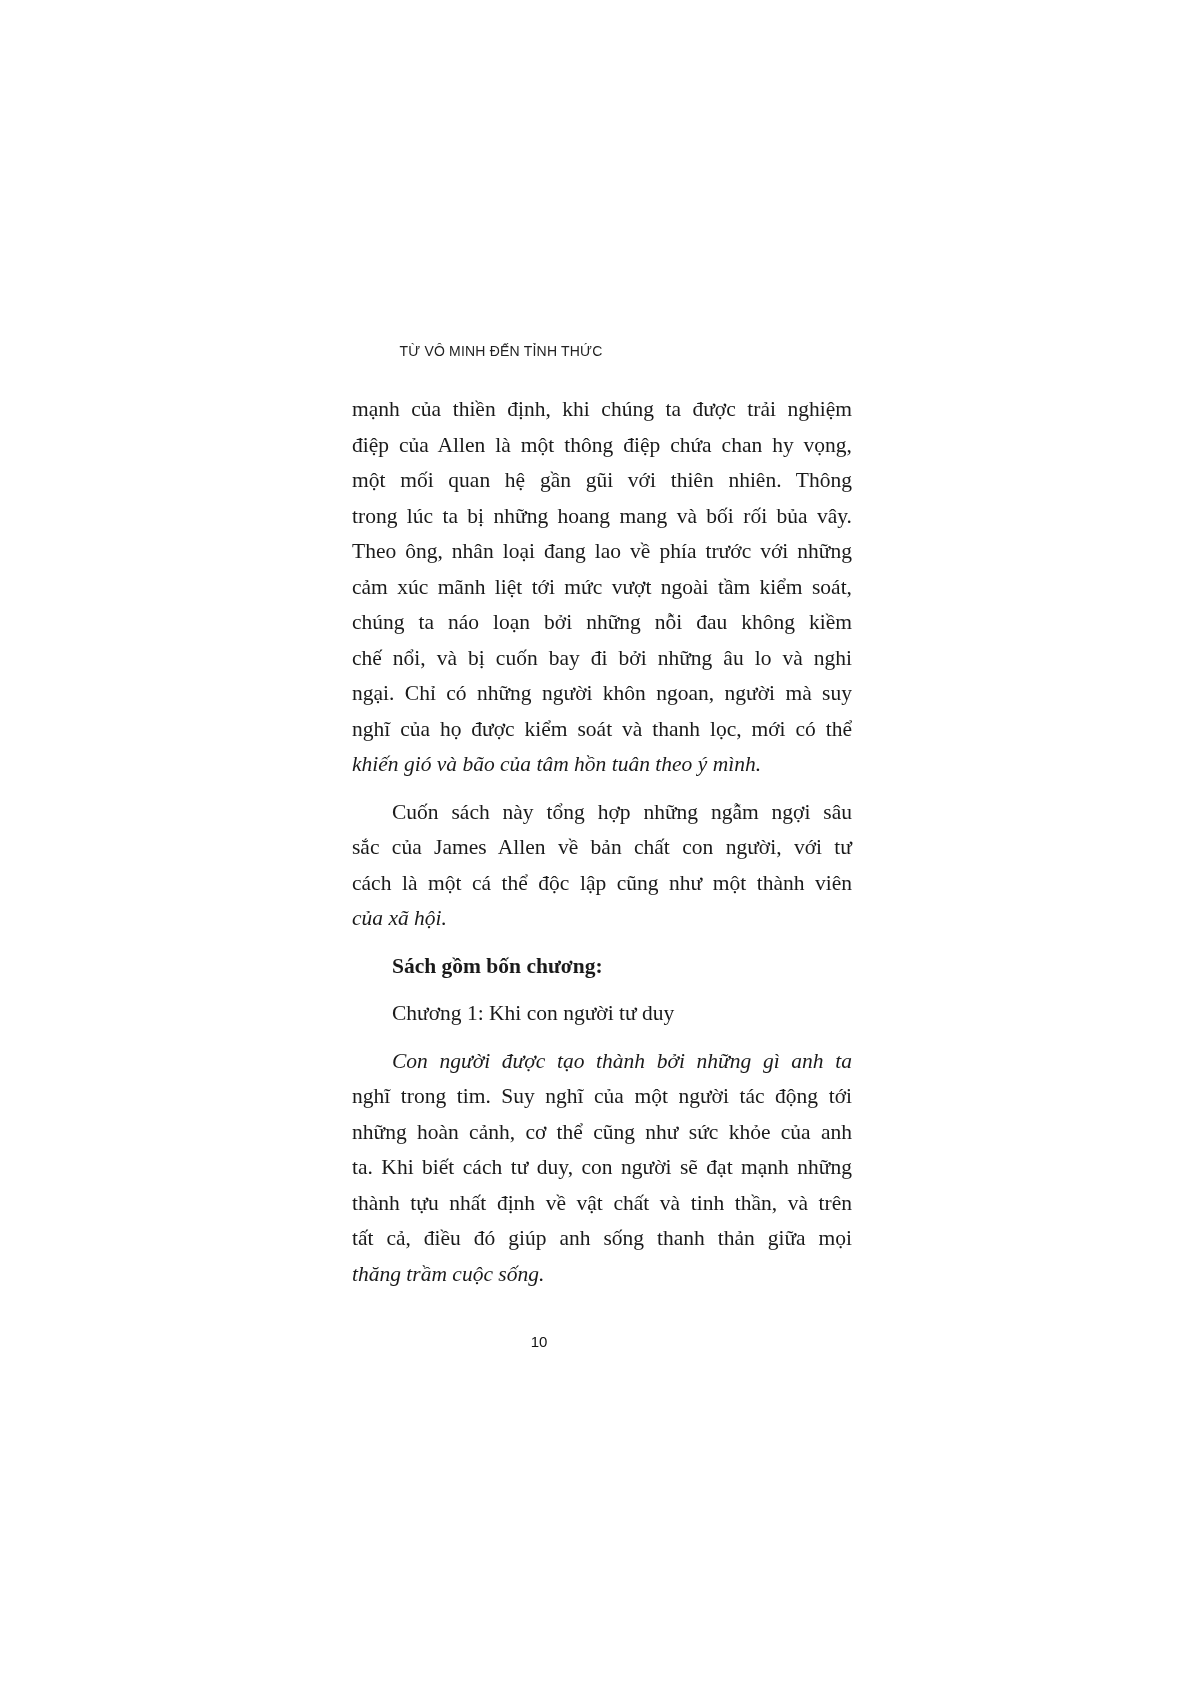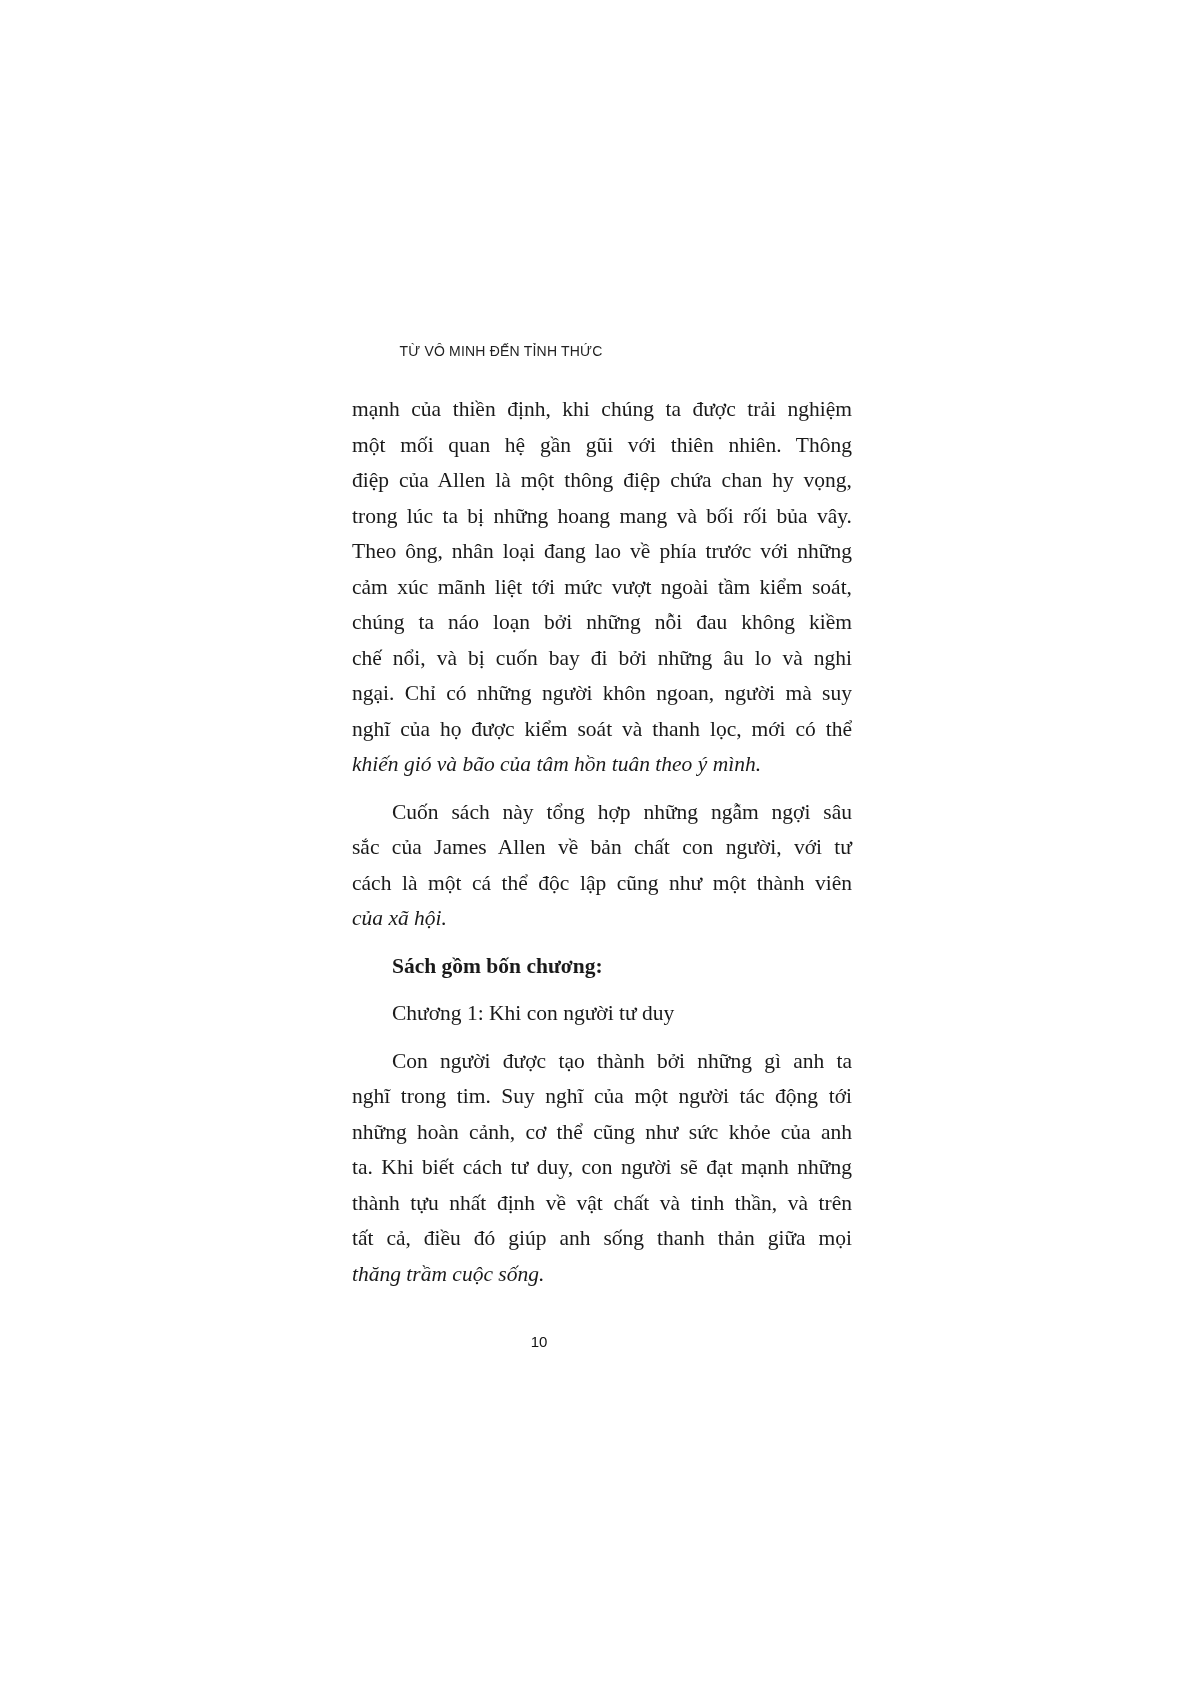--- a/index.html
+++ b/index.html
@@ -26,22 +26,22 @@
   }
 </style>
 </head>
 <body>
 
 <div class="running-head">TỪ VÔ MINH ĐẾN TỈNH THỨC</div>
 
 <div class="text-block">
   <div class="para">
     <span class="line">mạnh của thiền định, khi chúng ta được trải nghiệm</span>
+    <span class="line">điệp của Allen là một thông điệp chứa chan hy vọng,</span>
     <span class="line">một mối quan hệ gần gũi với thiên nhiên. Thông</span>
-    <span class="line">điệp của Allen là một thông điệp chứa chan hy vọng,</span>
     <span class="line">trong lúc ta bị những hoang mang và bối rối bủa vây.</span>
     <span class="line">Theo ông, nhân loại đang lao về phía trước với những</span>
     <span class="line">cảm xúc mãnh liệt tới mức vượt ngoài tầm kiểm soát,</span>
     <span class="line">chúng ta náo loạn bởi những nỗi đau không kiềm</span>
     <span class="line">chế nổi, và bị cuốn bay đi bởi những âu lo và nghi</span>
     <span class="line">ngại. Chỉ có những người khôn ngoan, người mà suy</span>
     <span class="line">nghĩ của họ được kiểm soát và thanh lọc, mới có thể</span>
     <span class="line last">khiến gió và bão của tâm hồn tuân theo ý mình.</span>
   </div>
   <div class="gap"></div>
@@ -50,21 +50,21 @@
     <span class="line">sắc của James Allen về bản chất con người, với tư</span>
     <span class="line">cách là một cá thể độc lập cũng như một thành viên</span>
     <span class="line last">của xã hội.</span>
   </div>
   <div class="gap"></div>
   <div class="heading">Sách gồm bốn chương:</div>
   <div class="gap"></div>
   <div class="chapter">Chương 1: Khi con người tư duy</div>
   <div class="gap"></div>
   <div class="para">
-    <span class="line" style="padding-left:40px;">Con người được tạo thành bởi những gì anh ta</span>
+    <span class="line" style="padding-left:40px;font-style:italic;">Con người được tạo thành bởi những gì anh ta</span>
     <span class="line">nghĩ trong tim. Suy nghĩ của một người tác động tới</span>
     <span class="line">những hoàn cảnh, cơ thể cũng như sức khỏe của anh</span>
     <span class="line">ta. Khi biết cách tư duy, con người sẽ đạt mạnh những</span>
     <span class="line">thành tựu nhất định về vật chất và tinh thần, và trên</span>
     <span class="line">tất cả, điều đó giúp anh sống thanh thản giữa mọi</span>
     <span class="line last">thăng trầm cuộc sống.</span>
   </div>
 </div>
 
 <div class="page-number">10</div>

